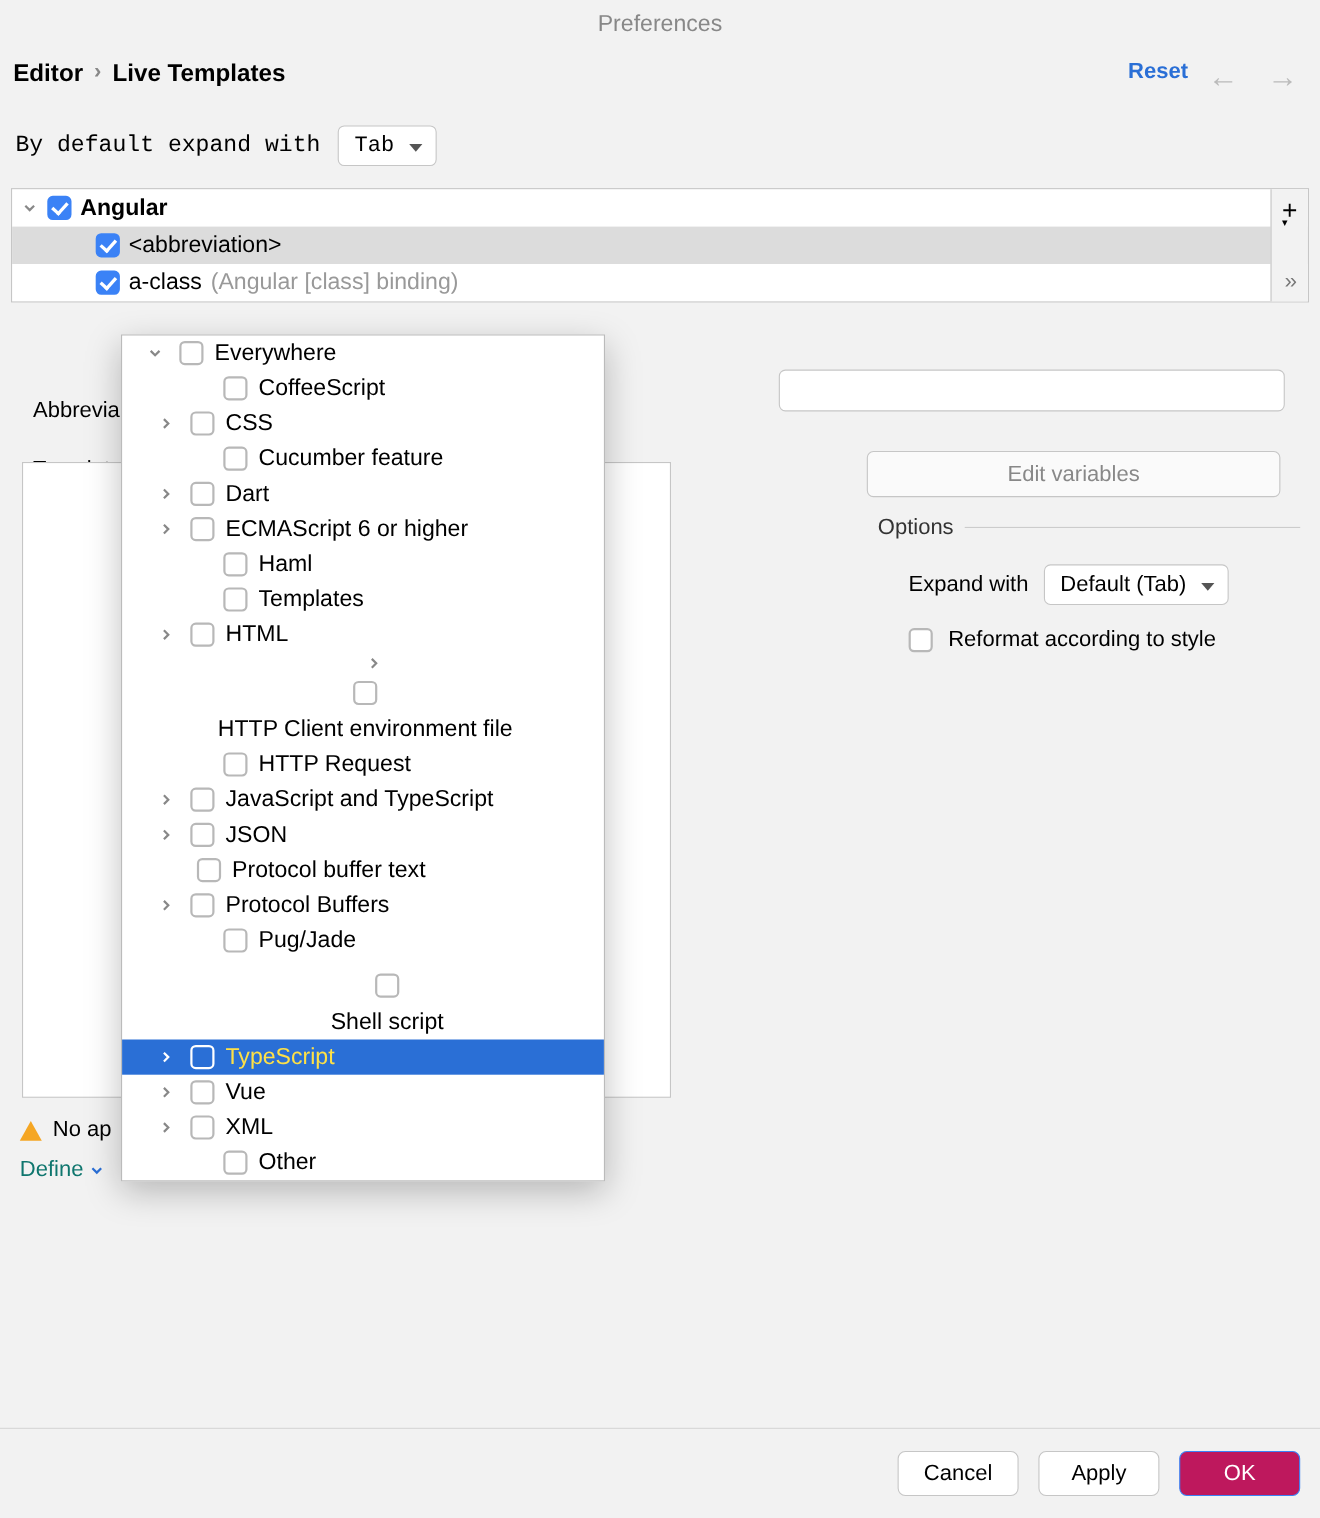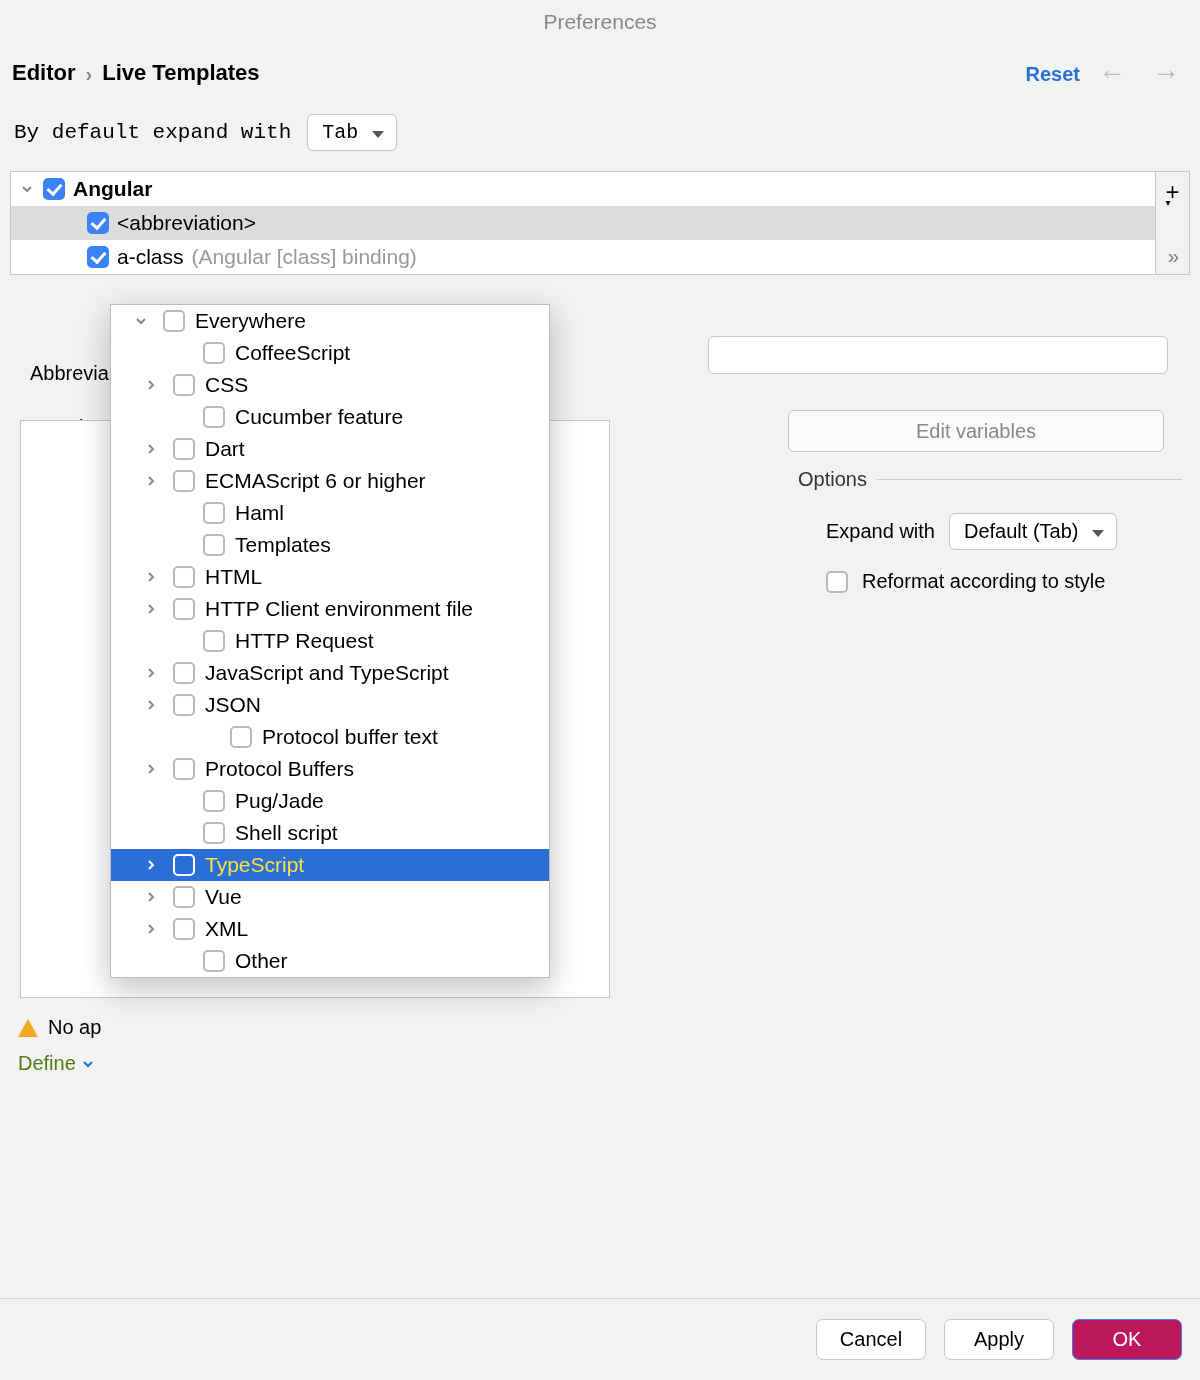--- a/index.html
+++ b/index.html
@@ -13,21 +13,21 @@
   color: #000;
 }
 .title-bar {
   text-align: center;
   color: #888;
   padding: 10px 0 20px;
   font-size: 21px;
 }
 .crumbs {
   display: flex;
-  align-items: flex-end;
+  align-items: flex-start;
   padding: 0 12px 28px;
   gap: 10px;
 }
 .crumb { font-weight: 600; font-size: 22px; }
 .crumb-sep { color: #888; font-weight: 600; }
 .reset { margin-left: auto; color: #2a6fd6; font-weight: 600; cursor: pointer; }
 .nav-arrow { color: #bbb; font-size: 28px; padding: 0 8px; }
 .row { display: flex; align-items: center; padding: 0 14px 20px; gap: 16px; font-family: Liberation Mono, monospace; }
 .label { font-size: 21px; }
 .select {
@@ -154,21 +154,21 @@
 .options-title .line { flex: 1; height: 1px; background: #ccc; }
 .opt-row { display: flex; align-items: center; gap: 14px; padding: 6px 0 14px 28px; }
 .warn-row { position: absolute; left: 18px; top: 1016px; display: flex; align-items: center; gap: 10px; }
 .warn-icon {
   width: 0; height: 0;
   border-left: 10px solid transparent;
   border-right: 10px solid transparent;
   border-bottom: 18px solid #f5a623;
   position: relative;
 }
-.define-row { position: absolute; left: 18px; top: 1052px; display: flex; align-items: center; gap: 6px; color: #4d7c0f; }
+.define-row { position: absolute; left: 18px; top: 1052px; display: flex; align-items: center; gap: 6px; color: #0f766e; }
 .popup {
   position: absolute;
   left: 110px;
   top: 304px;
   width: 440px;
   background: #fff;
   border: 1px solid #bbb;
   box-shadow: 0 10px 30px rgba(0,0,0,0.25);
   z-index: 50;
 }
@@ -347,21 +347,21 @@
     </div>
     <div class="popup-row" style="padding-left: 12px;">
       <span class="chev-slot" style="width: 40px;">
         <svg class="chevron" viewBox="0 0 12 12" width="12" height="12">
           <path d="M4 2 L8 6 L4 10"></path>
         </svg>
       </span>
       <span class="cb"></span>
       <span>HTML</span>
     </div>
-    <div class="popup-row" style="">
+    <div class="popup-row" style=" flex-direction: column;">
       <span class="chev-slot" style="width: 40px;">
         <svg class="chevron" viewBox="0 0 12 12" width="12" height="12">
           <path d="M4 2 L8 6 L4 10"></path>
         </svg>
       </span>
       <span class="cb"></span>
       <span>HTTP Client environment file</span>
     </div>
     <div class="popup-row" style="padding-left: 52px;">
       <span class="chev-slot"></span>
@@ -379,40 +379,40 @@
     </div>
     <div class="popup-row" style="padding-left: 12px;">
       <span class="chev-slot" style="width: 40px;">
         <svg class="chevron" viewBox="0 0 12 12" width="12" height="12">
           <path d="M4 2 L8 6 L4 10"></path>
         </svg>
       </span>
       <span class="cb"></span>
       <span>JSON</span>
     </div>
-    <div class="popup-row" style="padding-left: 79px;">
+    <div class="popup-row" style="padding-left: 28px;">
       <span class="chev-slot"></span>
       <span class="cb"></span>
       <span>Protocol buffer text</span>
     </div>
     <div class="popup-row" style="padding-left: 12px;">
       <span class="chev-slot" style="width: 40px;">
         <svg class="chevron" viewBox="0 0 12 12" width="12" height="12">
           <path d="M4 2 L8 6 L4 10"></path>
         </svg>
       </span>
       <span class="cb"></span>
       <span>Protocol Buffers</span>
     </div>
     <div class="popup-row" style="padding-left: 52px;">
       <span class="chev-slot"></span>
       <span class="cb"></span>
       <span>Pug/Jade</span>
     </div>
-    <div class="popup-row" style="padding-left: 52px;">
+    <div class="popup-row" style="padding-left: 52px; flex-direction: column;">
       <span class="chev-slot"></span>
       <span class="cb"></span>
       <span>Shell script</span>
     </div>
     <div class="popup-row selected" style="padding-left: 12px;">
       <span class="chev-slot" style="width: 40px;">
         <svg class="chevron" viewBox="0 0 12 12" width="12" height="12">
           <path d="M4 2 L8 6 L4 10"></path>
         </svg>
       </span>

